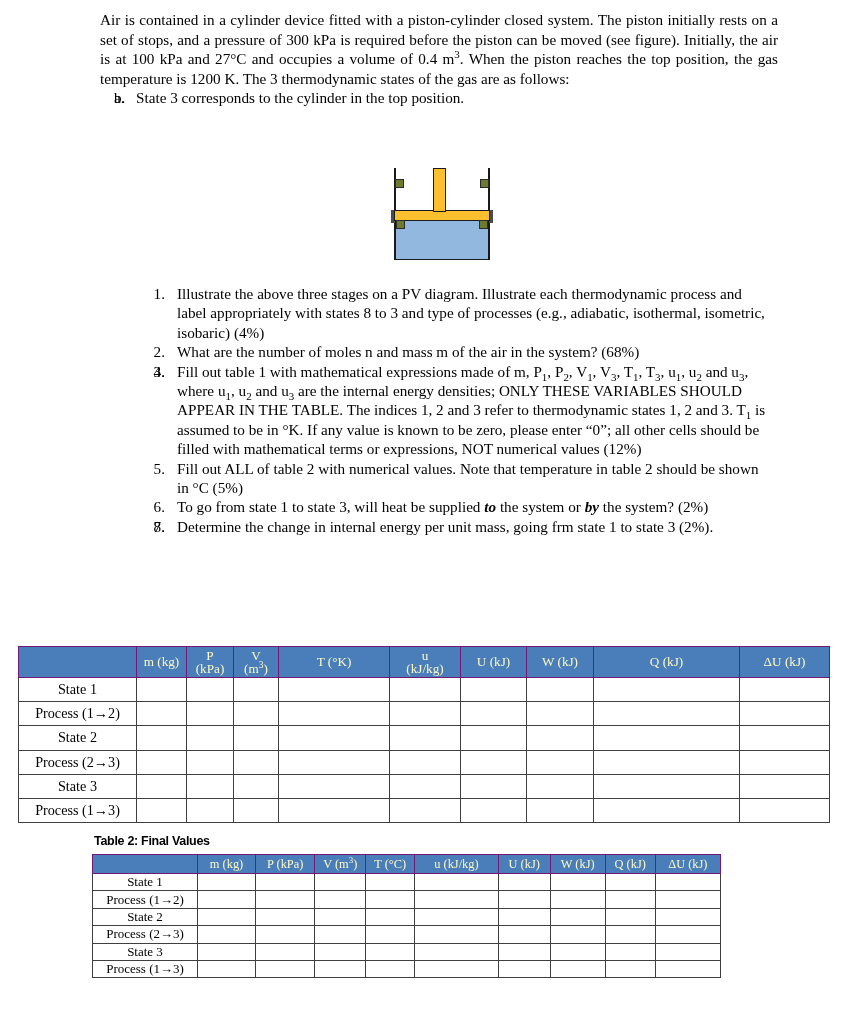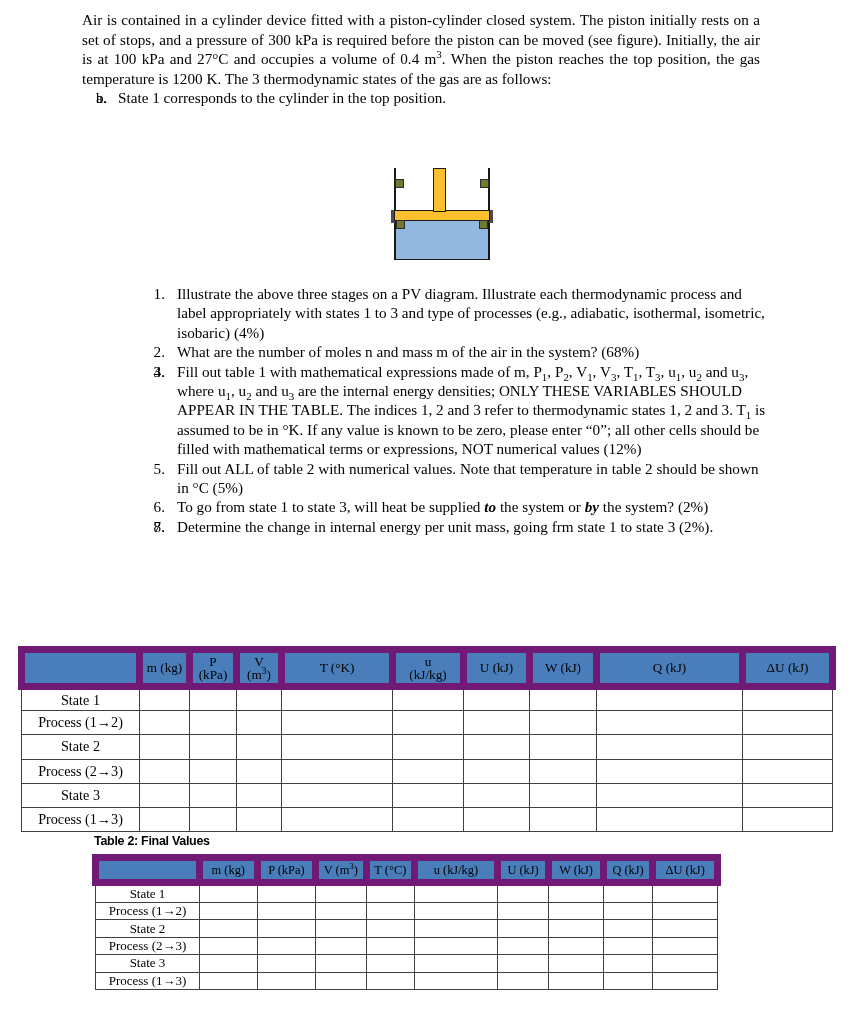--- a/index.html
+++ b/index.html
@@ -12,21 +12,21 @@
     height: 1024px;
     font-family: "Liberation Serif", "DejaVu Serif", serif;
     color: #000000;
     position: relative;
     overflow: hidden;
   }
 
   
   .intro {
     position: absolute;
-    left: 82px;
+    left: 100px;
     top: 10px;
     width: 678px;
     font-size: 15.2px;
     line-height: 19.5px;
     text-align: justify;
   }
   .intro p { margin: 0; }
 
   .sub-list {
     margin: 0;
@@ -163,22 +163,22 @@
   table.xl td, table.xl th {
     border: 1px solid #3f3f3f;
     padding: 0;
     text-align: center;
     vertical-align: middle;
     background: #ffffff;
     font-weight: normal;
   }
   table.xl thead th {
     background: #4a7ebb;
-    color: #000000;
-    border: 7px solid #701a75;
+    color: #fef9c3;
+    border: 1px solid #701a75;
     line-height: 1.02;
   }
   table.xl thead th.corner {
     background: #4a7ebb;
   }
   td.rowlabel {
     text-align: center;
     background: #ffffff;
     font-size: 14px;
   }
@@ -208,41 +208,41 @@
 <body>
 
 <div class="intro">
   <p>Air is contained in a cylinder device fitted with a piston-cylinder closed system. The piston initially rests on a set of stops, and a pressure of 300 kPa is required before the piston can be moved (see figure).  Initially, the air is at 100 kPa and 27°C and occupies a volume of 0.4 m<sup>3</sup>. When the piston reaches the top position, the gas temperature is 1200 K. The 3 thermodynamic states of the gas are as follows:</p>
   <ul class="sub-list">
     <li>
       <span class="marker">a.</span>
     </li>
     <li>
       <span class="marker">b.</span>
-      <span>State 1 corresponds to the cylinder in the top position.</span>
+      <span>State 3 corresponds to the cylinder in the top position.</span>
     </li>
   </ul>
 </div>
 
 <div class="figure">
   <div class="fig-wall left"></div>
   <div class="fig-wall right"></div>
   <div class="fig-bracket l"></div>
   <div class="fig-bracket r"></div>
   <div class="fig-gas"></div>
   <div class="fig-piston-plate"></div>
   <div class="fig-rod"></div>
   <div class="fig-stop upper-left"></div>
   <div class="fig-stop upper-right"></div>
   <div class="fig-stop lower-left"></div>
   <div class="fig-stop lower-right"></div>
 </div>
 
 <ul class="main-list" id="question-list">
-    <li><span class="marker">1.</span><span>Illustrate the above three stages on a PV diagram. Illustrate each thermodynamic process and label appropriately with states 1 to 3 and type of processes (e.g., adiabatic, isothermal, isometric, isobaric) (4%)</span></li>
+    <li><span class="marker">1.</span><span>Illustrate the above three stages on a PV diagram. Illustrate each thermodynamic process and label appropriately with states 8 to 3 and type of processes (e.g., adiabatic, isothermal, isometric, isobaric) (4%)</span></li>
     <li><span class="marker">2.</span><span>What are the number of moles n and mass m of the air in the system? (68%)</span></li>
     <li><span class="marker">3.</span></li>
     <li><span class="marker">4.</span><span>Fill out table 1 with mathematical expressions made of m, P<sub>1</sub>, P<sub>2</sub>, V<sub>1</sub>, V<sub>3</sub>, T<sub>1</sub>, T<sub>3</sub>, u<sub>1</sub>, u<sub>2</sub> and u<sub>3</sub>, where u<sub>1</sub>, u<sub>2</sub> and u<sub>3</sub> are the internal energy densities; ONLY THESE VARIABLES SHOULD APPEAR IN THE TABLE. The indices 1, 2 and 3 refer to thermodynamic states 1, 2 and 3. T<sub>1</sub> is assumed to be in °K. If any value is known to be zero, please enter “0”; all other cells should be filled with mathematical terms or expressions, NOT numerical values (12%)</span></li>
     <li><span class="marker">5.</span><span>Fill out ALL of table 2 with numerical values. Note that temperature in table 2 should be shown in °C (5%)</span></li>
     <li><span class="marker">6.</span><span>To go from state 1 to state 3, will heat be supplied <span class="ital">to</span> the system or <span class="ital">by</span> the system? (2%)</span></li>
     <li><span class="marker">7.</span></li>
     <li><span class="marker">8.</span><span>Determine the change in internal energy per unit mass, going frm state 1 to state 3 (2%).</span></li>
   </ul>
 
 <div class="tbl-caption" id="cap1">Table 1: Required Equations</div>

